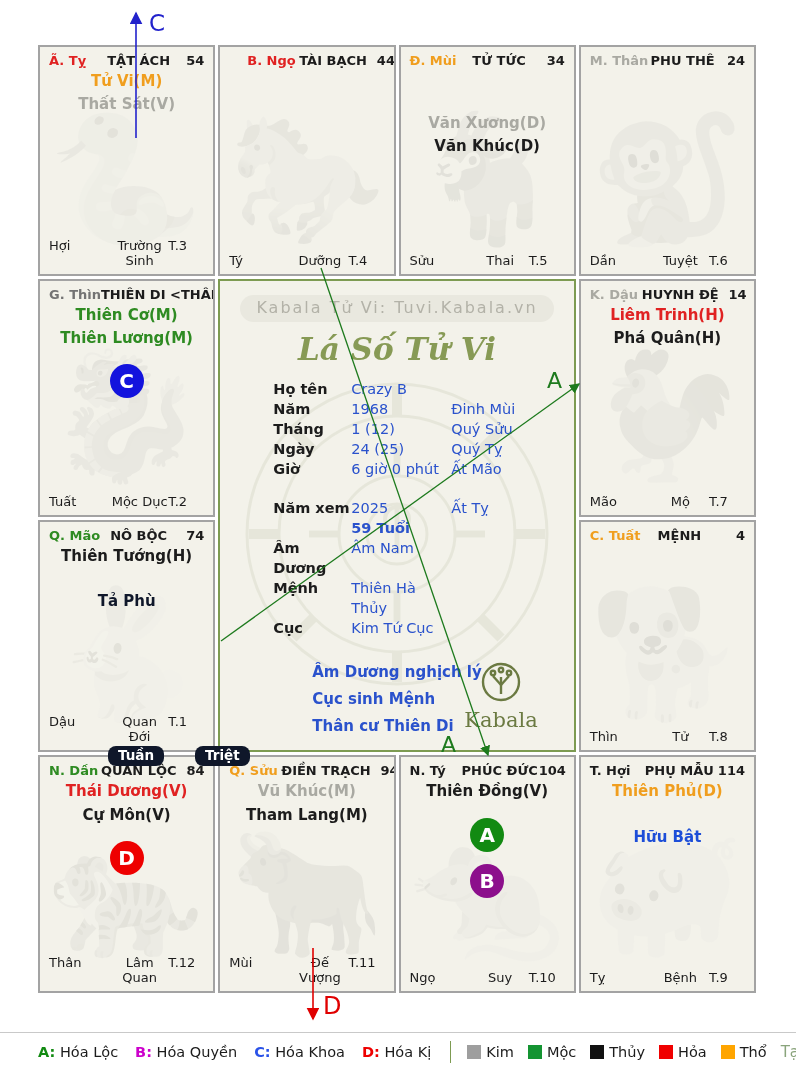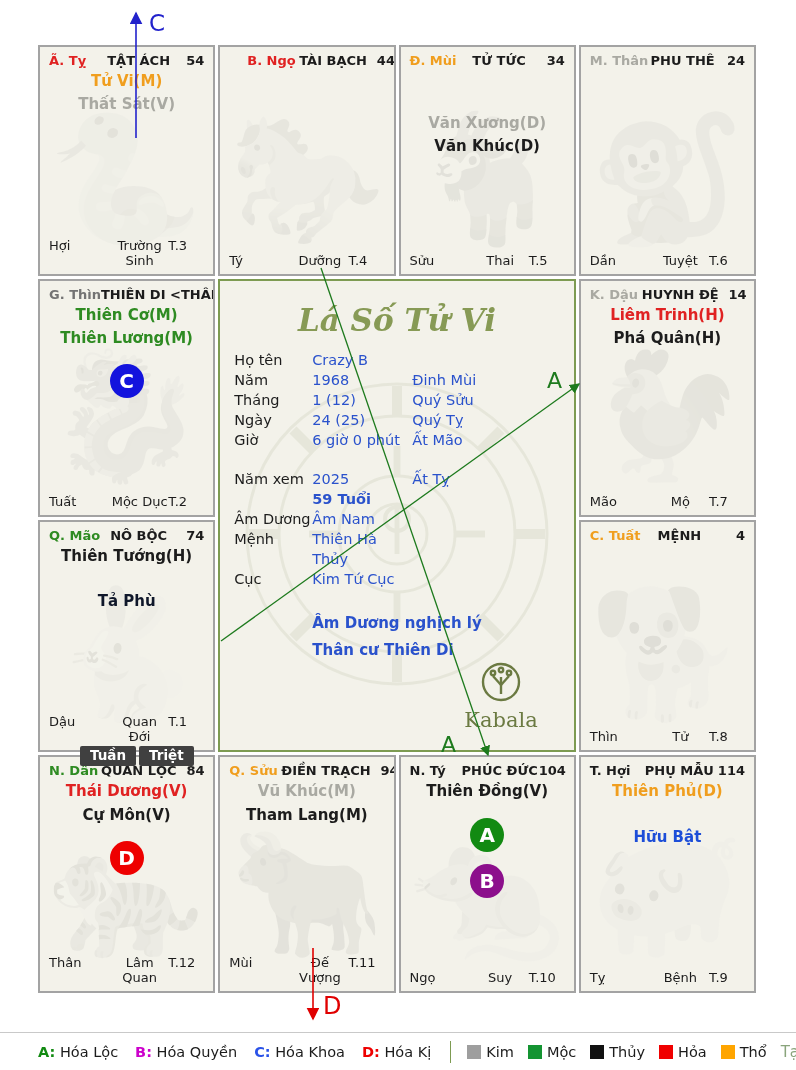--- a/index.html
+++ b/index.html
@@ -41,38 +41,38 @@
     border:2px solid #7d9b52; background:#f3f2ea; position:relative;
     padding:12px 14px; overflow:hidden; }
   .watermark-pill { display:table; margin:2px auto 0; background:#e9e8df;
     color:#b3b2a8; border-radius:15px; font-size:16px; letter-spacing:2px;
     padding:3px 16px 5px; position:relative; z-index:2; }
   .logo-title { text-align:center; color:#879a55;
     font-family:"DejaVu Serif", serif; font-style:italic; font-weight:bold;
     font-size:31px; margin-top:9px; position:relative; z-index:2; }
   .info-block { margin-top:12px; font-size:14.5px; position:relative; z-index:2; }
   .info-row { display:flex; line-height:20px; }
-  .info-label { width:78px; font-weight:normal; color:#1c1c1c; }
+  .info-label { width:78px; font-weight:bold; color:#1c1c1c;margin-left:39px; }
   .info-val { width:100px; color:#2a52cc; }
   .info-val2 { color:#2a52cc; }
   .bold-val { font-weight:bold; }
   .section-gap { height:19px; }
   .notes { margin-top:21px; margin-left:78px; font-weight:bold;
     color:#2a52cc; font-size:15px; line-height:27px; position:relative; z-index:2; }
   .bagua { position:absolute; left:50%; top:54%;
     transform:translate(-50%,-50%); opacity:0.09; z-index:1; }
   .brand { position:absolute; right:36px; bottom:18px; text-align:center; z-index:2; }
   .brand-name { font-family:"DejaVu Serif", serif; color:#6b7a42;
     font-size:21px; margin-top:1px; }
 
   
   #badges { position:absolute; left:80px; top:746px; display:flex; gap:3px;
     z-index:4; }
-  .badge { background:#404040; color:#fff; font-size:13.5px; font-weight:bold;
-    padding:1px 10px 3px; border-radius:2px; }
+  .badge { background:#0f172a; color:#fff; font-size:13.5px; font-weight:bold;
+    padding:1px 10px 3px; border-radius:8px;margin-left:28px; }
 
   
   #footer-line { position:absolute; left:0; right:0; top:1032px;
     border-top:1px solid #c9c9c9; }
   #footer { position:absolute; left:38px; right:38px; top:1041px;
     display:flex; align-items:center; font-size:14.5px; color:#1c1c1c; }
   .hoa-item { margin-right:17px; white-space:nowrap; }
   .hoa-letter { font-weight:bold; }
   .legend-divider { border-left:1.5px solid #7d9b52; height:22px;
     margin:0 16px 0 2px; }
@@ -316,20 +316,21 @@
             <line x1="165" y1="107" x2="165" y2="77"></line>
             <line x1="165" y1="223" x2="165" y2="253"></line>
             <line x1="107" y1="165" x2="77" y2="165"></line>
             <line x1="223" y1="165" x2="253" y2="165"></line>
           </g>
           <line x1="165" y1="135" x2="165" y2="185" stroke-width="5"></line>
           <circle cx="165" cy="150" r="12" stroke-width="4"></circle>
         </g>
       </svg>
 
+      <div class="watermark-pill">Kabala Tử Vi: Tuvi.Kabala.vn</div>
       <div class="logo-title">Lá Số Tử Vi</div>
 
       <div class="info-block">
         <div id="info-top">
             <div class="info-row">
               <span class="info-label">Họ tên</span>
               <span class="info-val">Crazy B</span>
               <span class="info-val2"></span>
             </div>
             <div class="info-row">
@@ -376,20 +377,21 @@
               <span class="info-val2"></span>
             </div>
             <div class="info-row">
               <span class="info-label">Cục</span>
               <span class="info-val">Kim Tứ Cục</span>
               <span class="info-val2"></span>
             </div>
           </div>
         <div class="notes" id="notes">
             <div>Âm Dương nghịch lý</div>
+            <div>Cục sinh Mệnh</div>
             <div>Thân cư Thiên Di</div>
           </div>
       </div>
 
       <div class="brand">
         <svg width="42" height="42" viewBox="0 0 42 42">
           <g fill="none" stroke="#6b7a42" stroke-width="2.4">
             <circle cx="21" cy="21" r="18"></circle>
             <line x1="21" y1="33" x2="21" y2="16"></line>
             <line x1="21" y1="24" x2="13" y2="15"></line>

